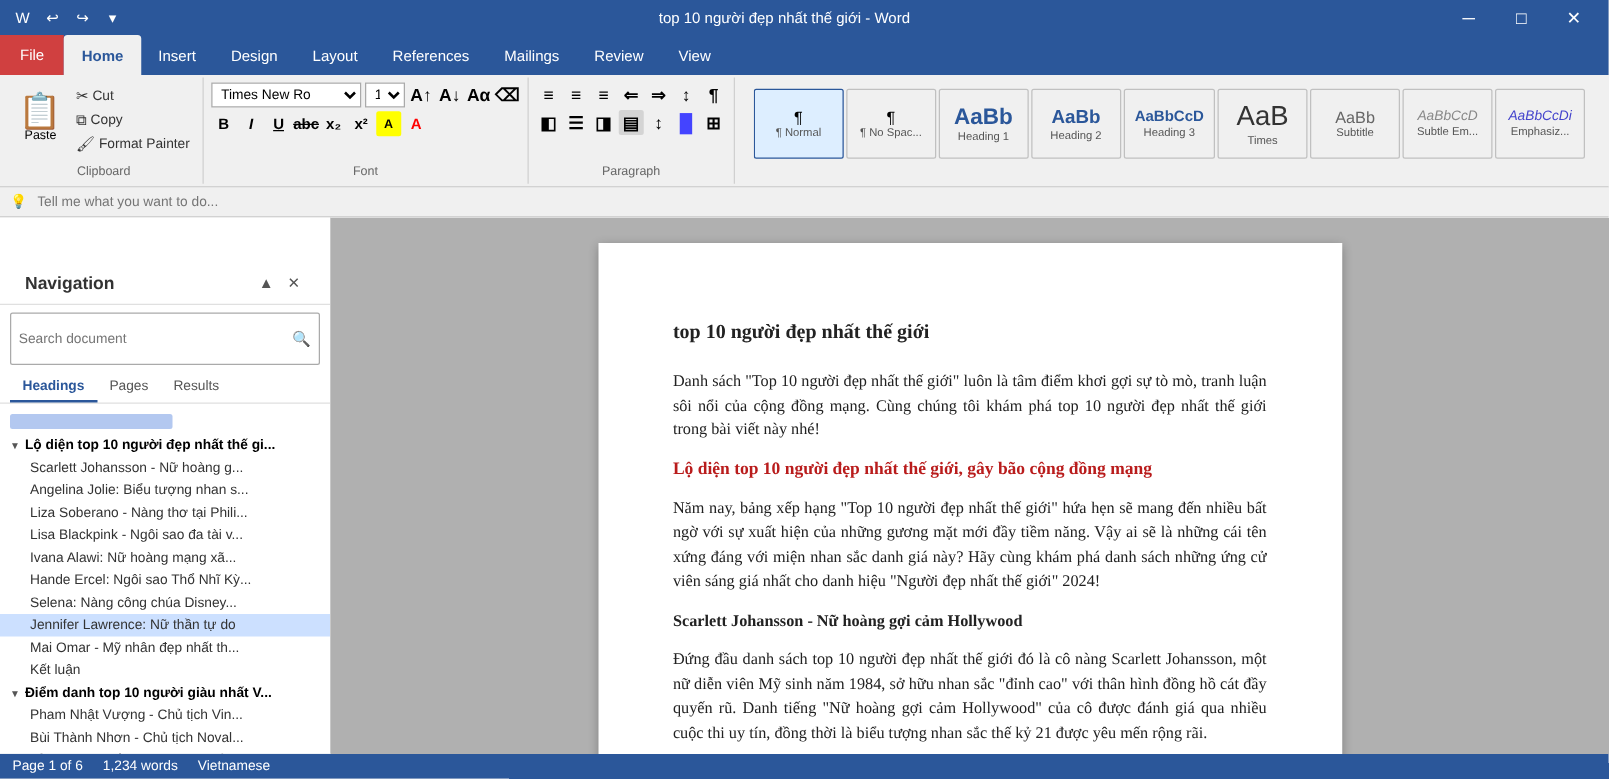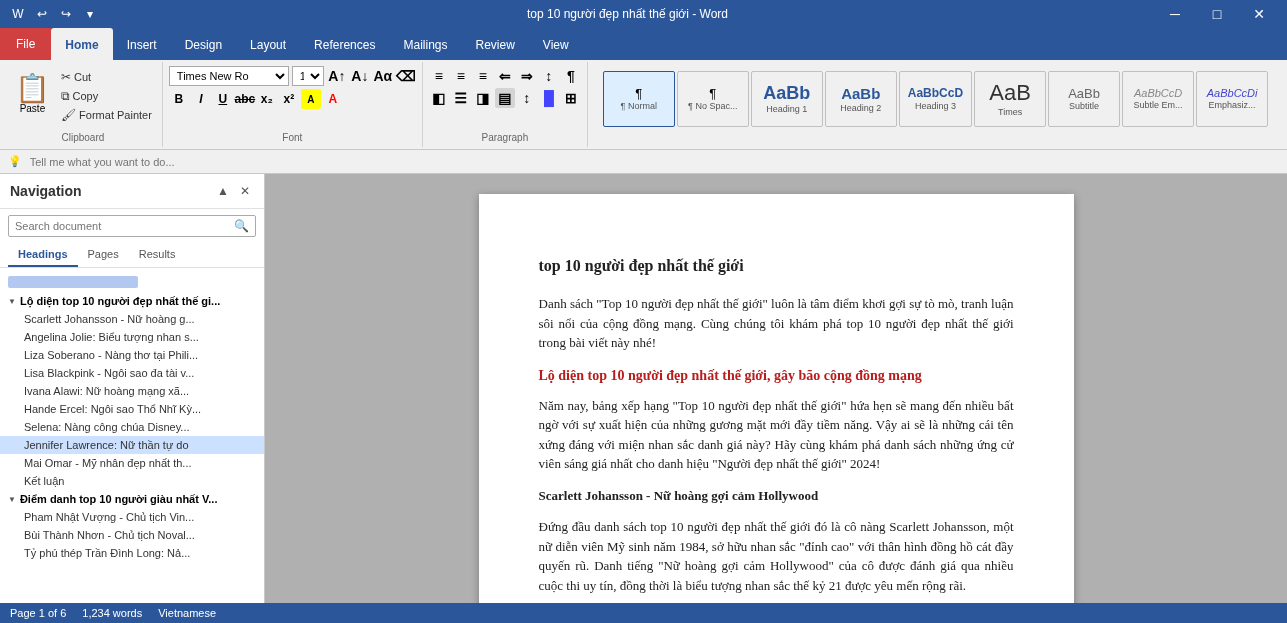--- a/index.html
+++ b/index.html
@@ -218,42 +218,43 @@
       width: 265px;
       background: white;
       border-right: 1px solid #c8c8c8;
       display: flex;
       flex-direction: column;
     }
     .nav-header {
       display: flex;
       align-items: center;
       justify-content: space-between;
-      padding: 8px 10px;
+      padding: 8px 20px;
       border-bottom: 1px solid #e0e0e0;
+      margin-top: 35px;
     }
     .nav-title {
       font-size: 14px;
       font-weight: 600;
       color: #333;
     }
     .nav-controls { display: flex; gap: 4px; }
     .nav-ctrl-btn {
       width: 18px; height: 18px;
       display: flex; align-items: center; justify-content: center;
       cursor: pointer; font-size: 12px; color: #555;
     }
 
     .search-box {
       margin: 6px 8px;
       display: flex;
       align-items: center;
       border: 1px solid #aaa;
       border-radius: 2px;
-      padding: 3px 6px;
+      padding: 13px 6px;
       background: white;
       justify-content: flex-end;
     }
     .search-input {
       border: none; outline: none; flex: 1; font-size: 11px; color: #555;
     }
     .search-icon { color: #555; font-size: 12px; cursor: pointer; }
 
     .nav-tabs {
       display: flex;

